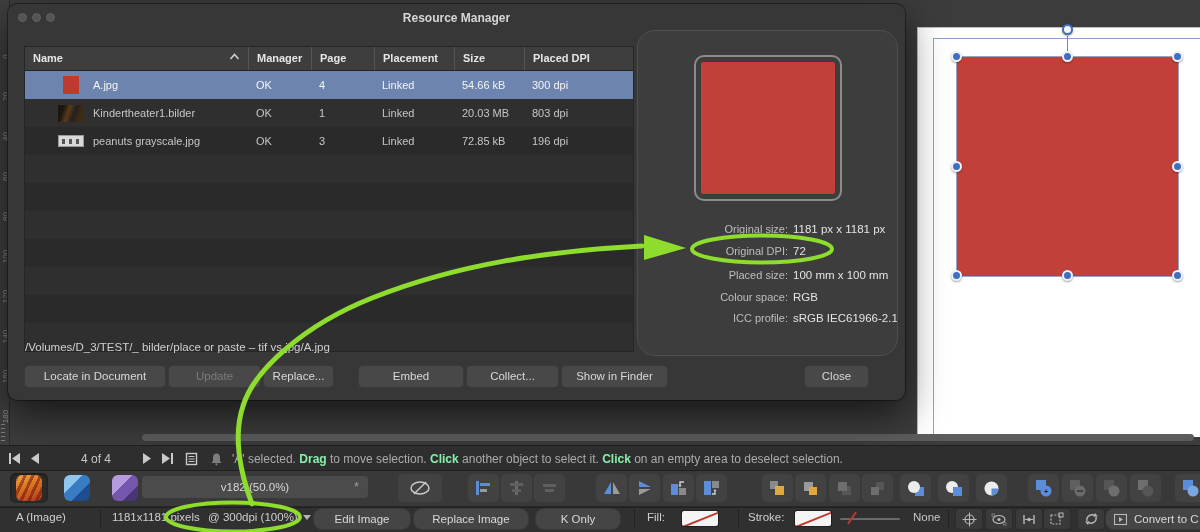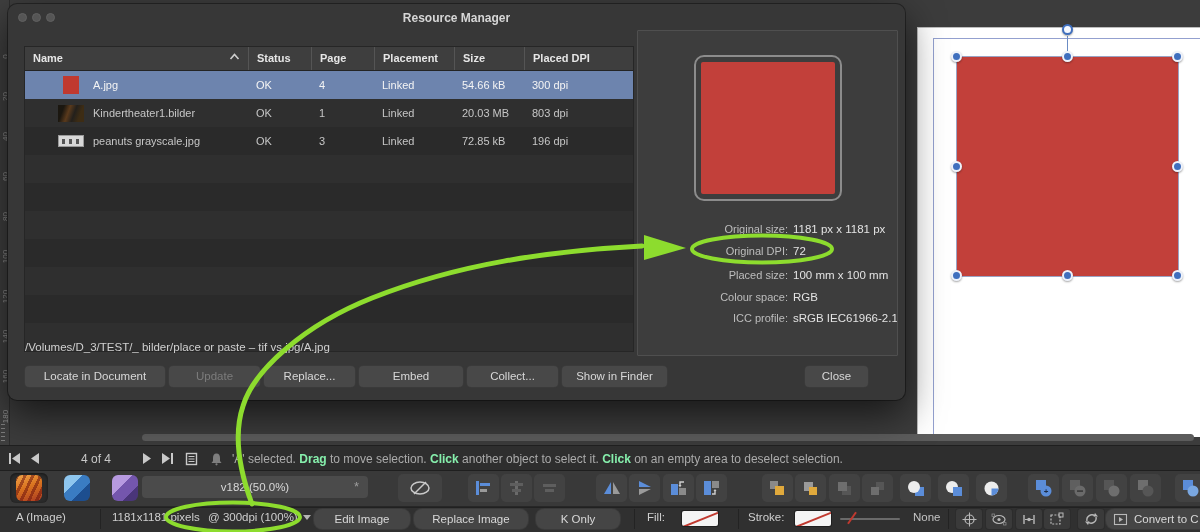--- a/index.html
+++ b/index.html
@@ -49,21 +49,21 @@
   .thumbbox{width:28px;flex:0 0 28px;display:flex;align-items:center;justify-content:center;}
   .nametext{margin-left:8px;font-size:11px;}
   .th1{width:16px;height:18px;background:#c0392f;}
   .th2{width:26px;height:17px;background:linear-gradient(110deg,#1b1710 20%,#5a3a1c 40%,#23201c 60%,#3d2c14 80%);}
   .th3{width:26px;height:12px;background:#d8d8d8;box-shadow:inset 0 0 0 1px #9a9a9a;
        background-image:repeating-linear-gradient(90deg,#555 0 3px,transparent 3px 7px);background-size:18px 5px;background-position:4px 4px;background-repeat:no-repeat;}
   .sortch{position:absolute;right:8px;top:6px;}
 
   
   .panel{left:629px;top:26px;width:261px;height:326px;background:#3d3d3d;border:1px solid #4f4f4f;
-         border-radius:1px;box-sizing:border-box;}
+         border-radius:18px;box-sizing:border-box;}
   .pframe{left:56px;top:24px;width:148px;height:146px;border:2px solid #8c8c8c;border-radius:10px;box-sizing:border-box;}
   .pimg{position:absolute;left:5px;top:5px;right:5px;bottom:5px;background:#c2403a;border-radius:2px;}
   .frow{position:absolute;left:0;width:100%;display:flex;height:17px;align-items:center;}
   .flabel{width:150px;text-align:right;font-size:11px;color:#bdbdbd;flex:0 0 150px;}
   .fvalue{margin-left:5px;font-size:11.5px;color:#e3e3e3;white-space:nowrap;overflow:hidden;flex:1;}
   .pathtext{left:17px;top:337px;font-size:11.5px;color:#d0d0d0;white-space:nowrap;}
   .dbtn{position:absolute;top:362px;height:21px;background:#484848;border-radius:4px;text-align:center;
         line-height:21px;font-size:11.5px;color:#d8d8d8;box-shadow:0 0 0 1px #3a3a3a;cursor:default;}
   .dbtn.disabled{color:#7c7c7c;}
 
@@ -155,21 +155,21 @@
     <div class="abs dlg-title">Resource Manager</div>
 
     <div class="abs tbl">
       <div class="thead">
         <div class="hc c0">
           <span>Name</span>
           <svg class="sortch" width="11" height="8" viewBox="0 0 11 8">
             <polyline points="1.5,6 5.5,1.5 9.5,6" fill="none" stroke="#cfcfcf" stroke-width="1.6"></polyline>
             </svg>
         </div>
-        <div class="hc c1">Status</div>
+        <div class="hc c1">Manager</div>
         <div class="hc c2">Page</div>
         <div class="hc c3">Placement</div>
         <div class="hc c4">Size</div>
         <div class="hc c5">Placed DPI</div>
       </div>
 
       <div class="trow sel">
         <div class="cell c0 namecell">
           <span class="gutter"></span>
           <span class="thumbbox">
@@ -246,21 +246,21 @@
       <div class="frow" style="top:278px">
         <span class="flabel">ICC profile:</span>
         <span class="fvalue">sRGB IEC61966-2.1</span>
       </div>
     </div>
 
     <div class="abs pathtext">/Volumes/D_3/TEST/_ bilder/place or paste – tif vs jpg/A.jpg</div>
 
     <div class="dbtn" style="left:17px;width:140px">Locate in Document</div>
     <div class="dbtn disabled" style="left:161px;width:91px">Update</div>
-    <div class="dbtn" style="left:256px;width:91px">Replace...</div>
+    <div class="dbtn" style="left:256px;width:69px">Replace...</div>
     <div class="dbtn" style="left:351px;width:104px">Embed</div>
     <div class="dbtn" style="left:459px;width:91px">Collect...</div>
     <div class="dbtn" style="left:554px;width:105px">Show in Finder</div>
     <div class="dbtn" style="left:797px;width:63px">Close</div>
   </div>
 
   <div class="abs statusbar">
     <svg class="sico" style="left:8px" width="14" height="13" viewBox="0 0 14 13">
       <rect x="1" y="1" width="2" height="11" fill="#c9c9c9"></rect>
         <polygon points="12,1 12,12 4,6.5" fill="#c9c9c9"></polygon>

